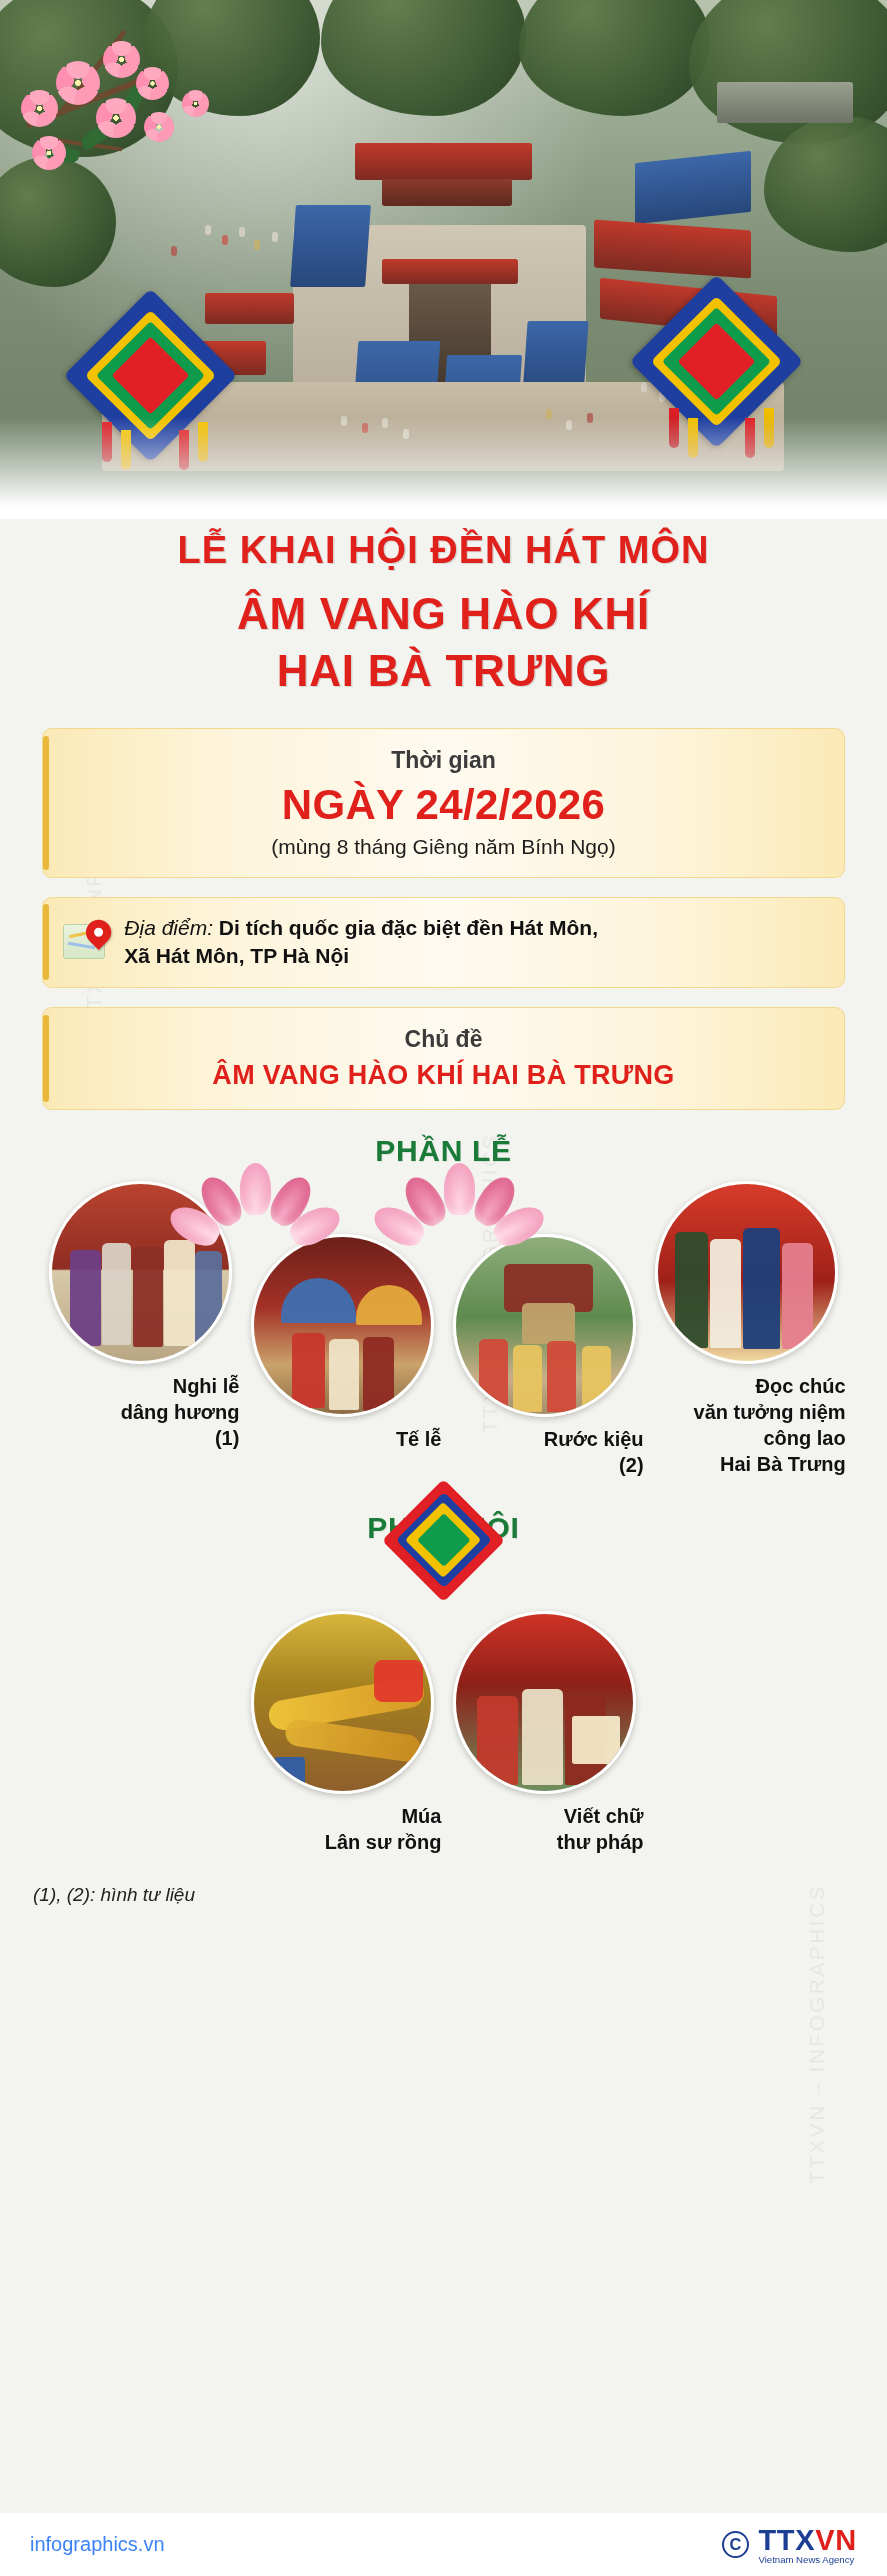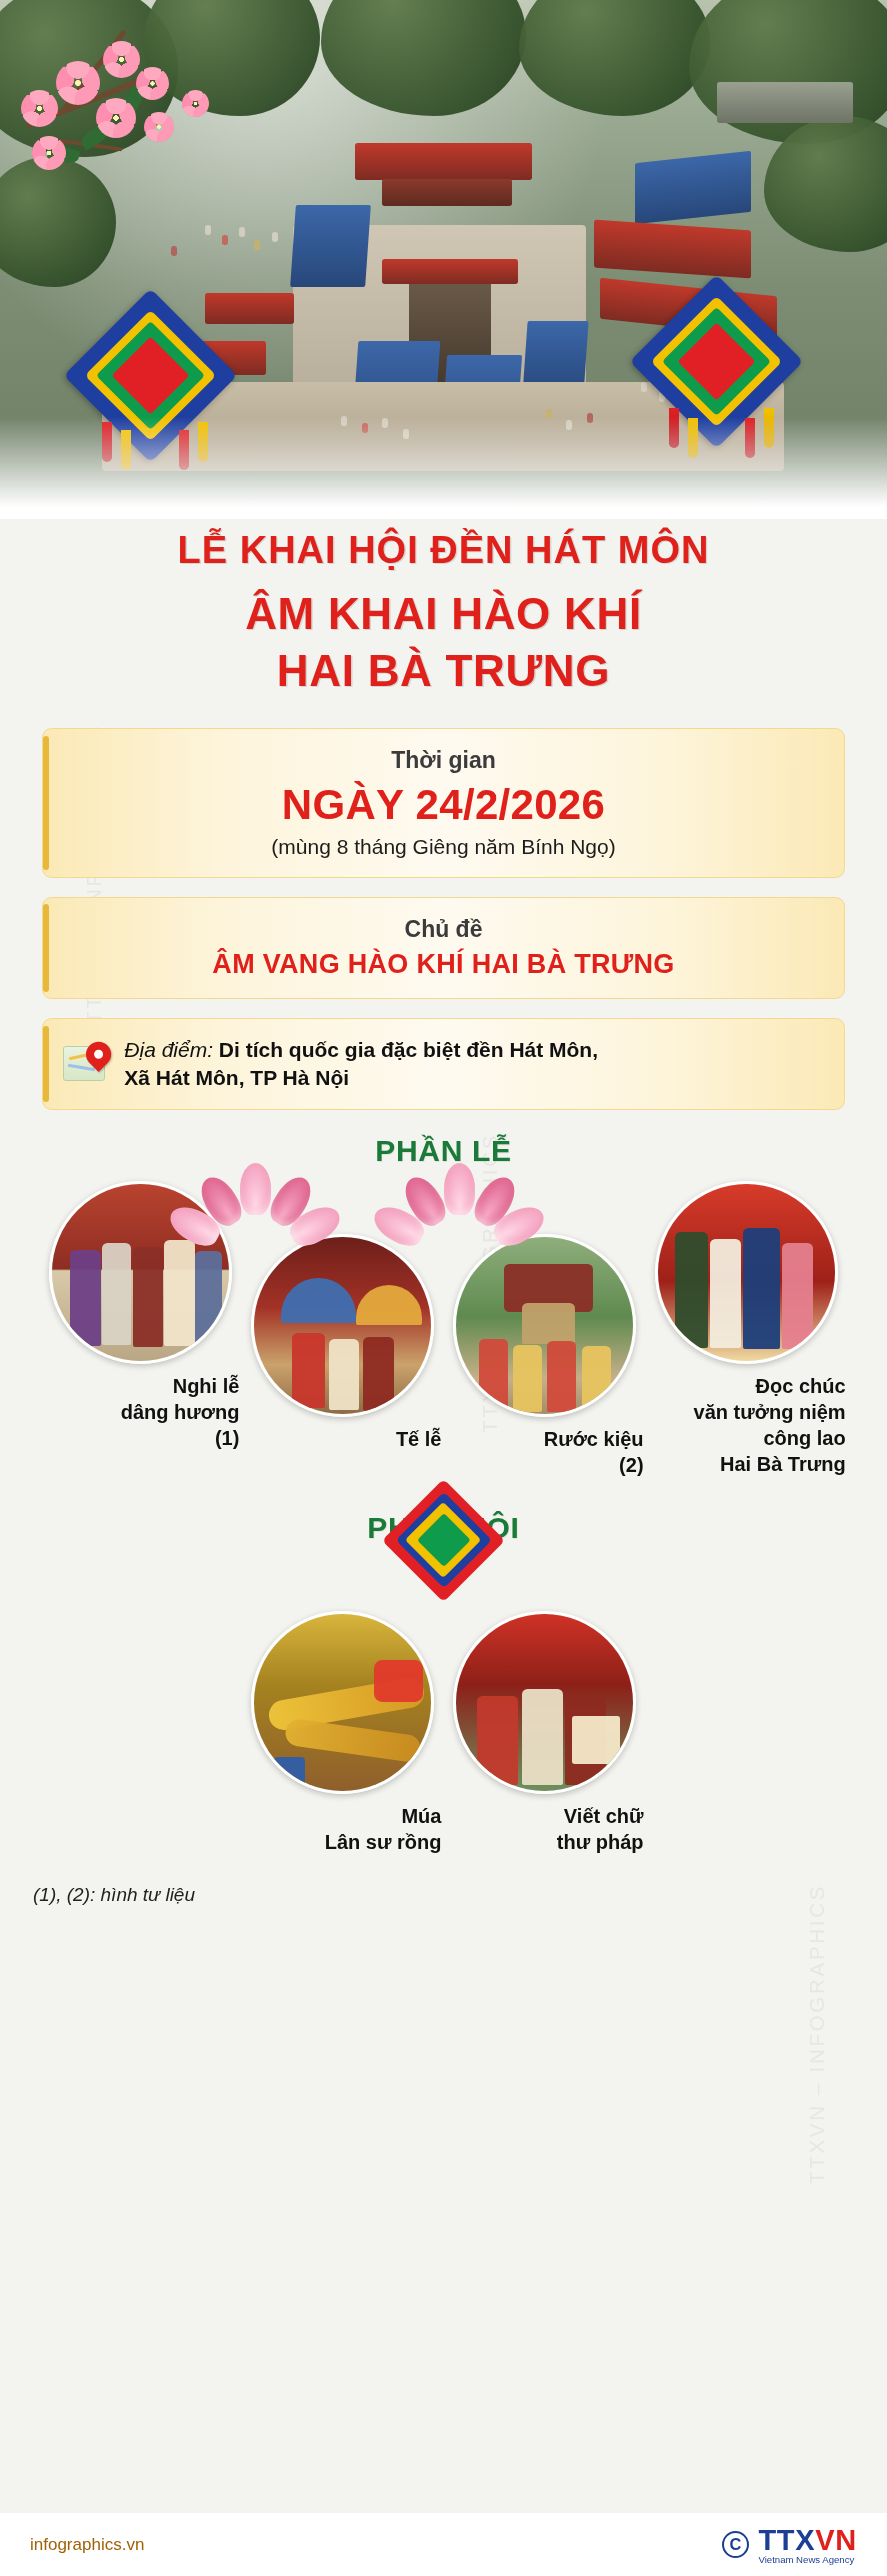--- a/index.html
+++ b/index.html
@@ -328,21 +328,21 @@
   .footbar {
     position: absolute;
     left: 0; right: 0; bottom: 0;
     height: 63px;
     background: #ffffff;
     display: flex;
     align-items: center;
     justify-content: space-between;
     padding: 0 30px;
   }
-  .site { font-size: 17px; color: #a16207; }
+  .site { font-size: 20px; color: #3b82f6; }
   .brand { display: flex; align-items: center; gap: 9.6px; }
   .c-mark {
     width: 27px; height: 27px; border-radius: 50%;
     border: 2px solid #1c3f94; color: #1c3f94;
     font-size: 16.4px; font-weight: bold;
     display: flex; align-items: center; justify-content: center;
   }
   .ttxvn { font-size: 29px; font-weight: bold; color: #1c3f94; letter-spacing: 0.7px; }
   .ttxvn .vn { color: #e0201b; }
   .agency { font-size: 9.6px; color: #1c3f94; margin-top: -2.7px; }
@@ -451,49 +451,49 @@
 
     <div class="hero-fade"></div>
   </div>
 
   <div class="wm" style="left:82px;top:1024px;">TTXVN – INFOGRAPHICS</div>
   <div class="wm" style="left:478px;top:1433px;">TTXVN – INFOGRAPHICS</div>
   <div class="wm" style="left:805px;top:2184px;">TTXVN – INFOGRAPHICS</div>
 
   <div class="titles">
     <div class="t-main">LỄ KHAI HỘI ĐỀN HÁT MÔN</div>
-    <div class="t-sub">ÂM KHAI HÀO KHÍ</div>
+    <div class="t-sub">ÂM VANG HÀO KHÍ</div>
     <div class="t-sub" style="margin-top:2.7px;">HAI BÀ TRƯNG</div>
   </div>
 
   <div class="cards">
 
     <div class="card">
       <div class="c-label">Thời gian</div>
       <div class="c-date">NGÀY 24/2/2026</div>
       <div class="c-note">(mùng 8 tháng Giêng năm Bính Ngọ)</div>
-    </div>
-
-    <div class="card">
-      <div class="c-label">Chủ đề</div>
-      <div class="c-theme">ÂM VANG HÀO KHÍ HAI BÀ TRƯNG</div>
     </div>
 
     <div class="card card-loc">
       <div class="map-icon">
         <div class="sheet"></div>
           <div class="road"></div>
           <div class="road2"></div>
           <div class="pin"></div>
       </div>
       <div class="loc-text">
         <span class="ital">Địa điểm:</span>
         <b>Di tích quốc gia đặc biệt đền Hát Môn,</b><br>
         <b>Xã Hát Môn, TP Hà Nội</b>
       </div>
+    </div>
+
+    <div class="card">
+      <div class="c-label">Chủ đề</div>
+      <div class="c-theme">ÂM VANG HÀO KHÍ HAI BÀ TRƯNG</div>
     </div>
   </div>
 
   <div class="sec-head">PHẦN LỄ</div>
 
   <div class="circ-row">
     <div class="circ-item">
       <div class="photo">
         <div class="ph p-temple"></div>
         <div class="fig" style="left:18px;top:66px;width:31px;height:96px;background:#6e3f86;"></div>

